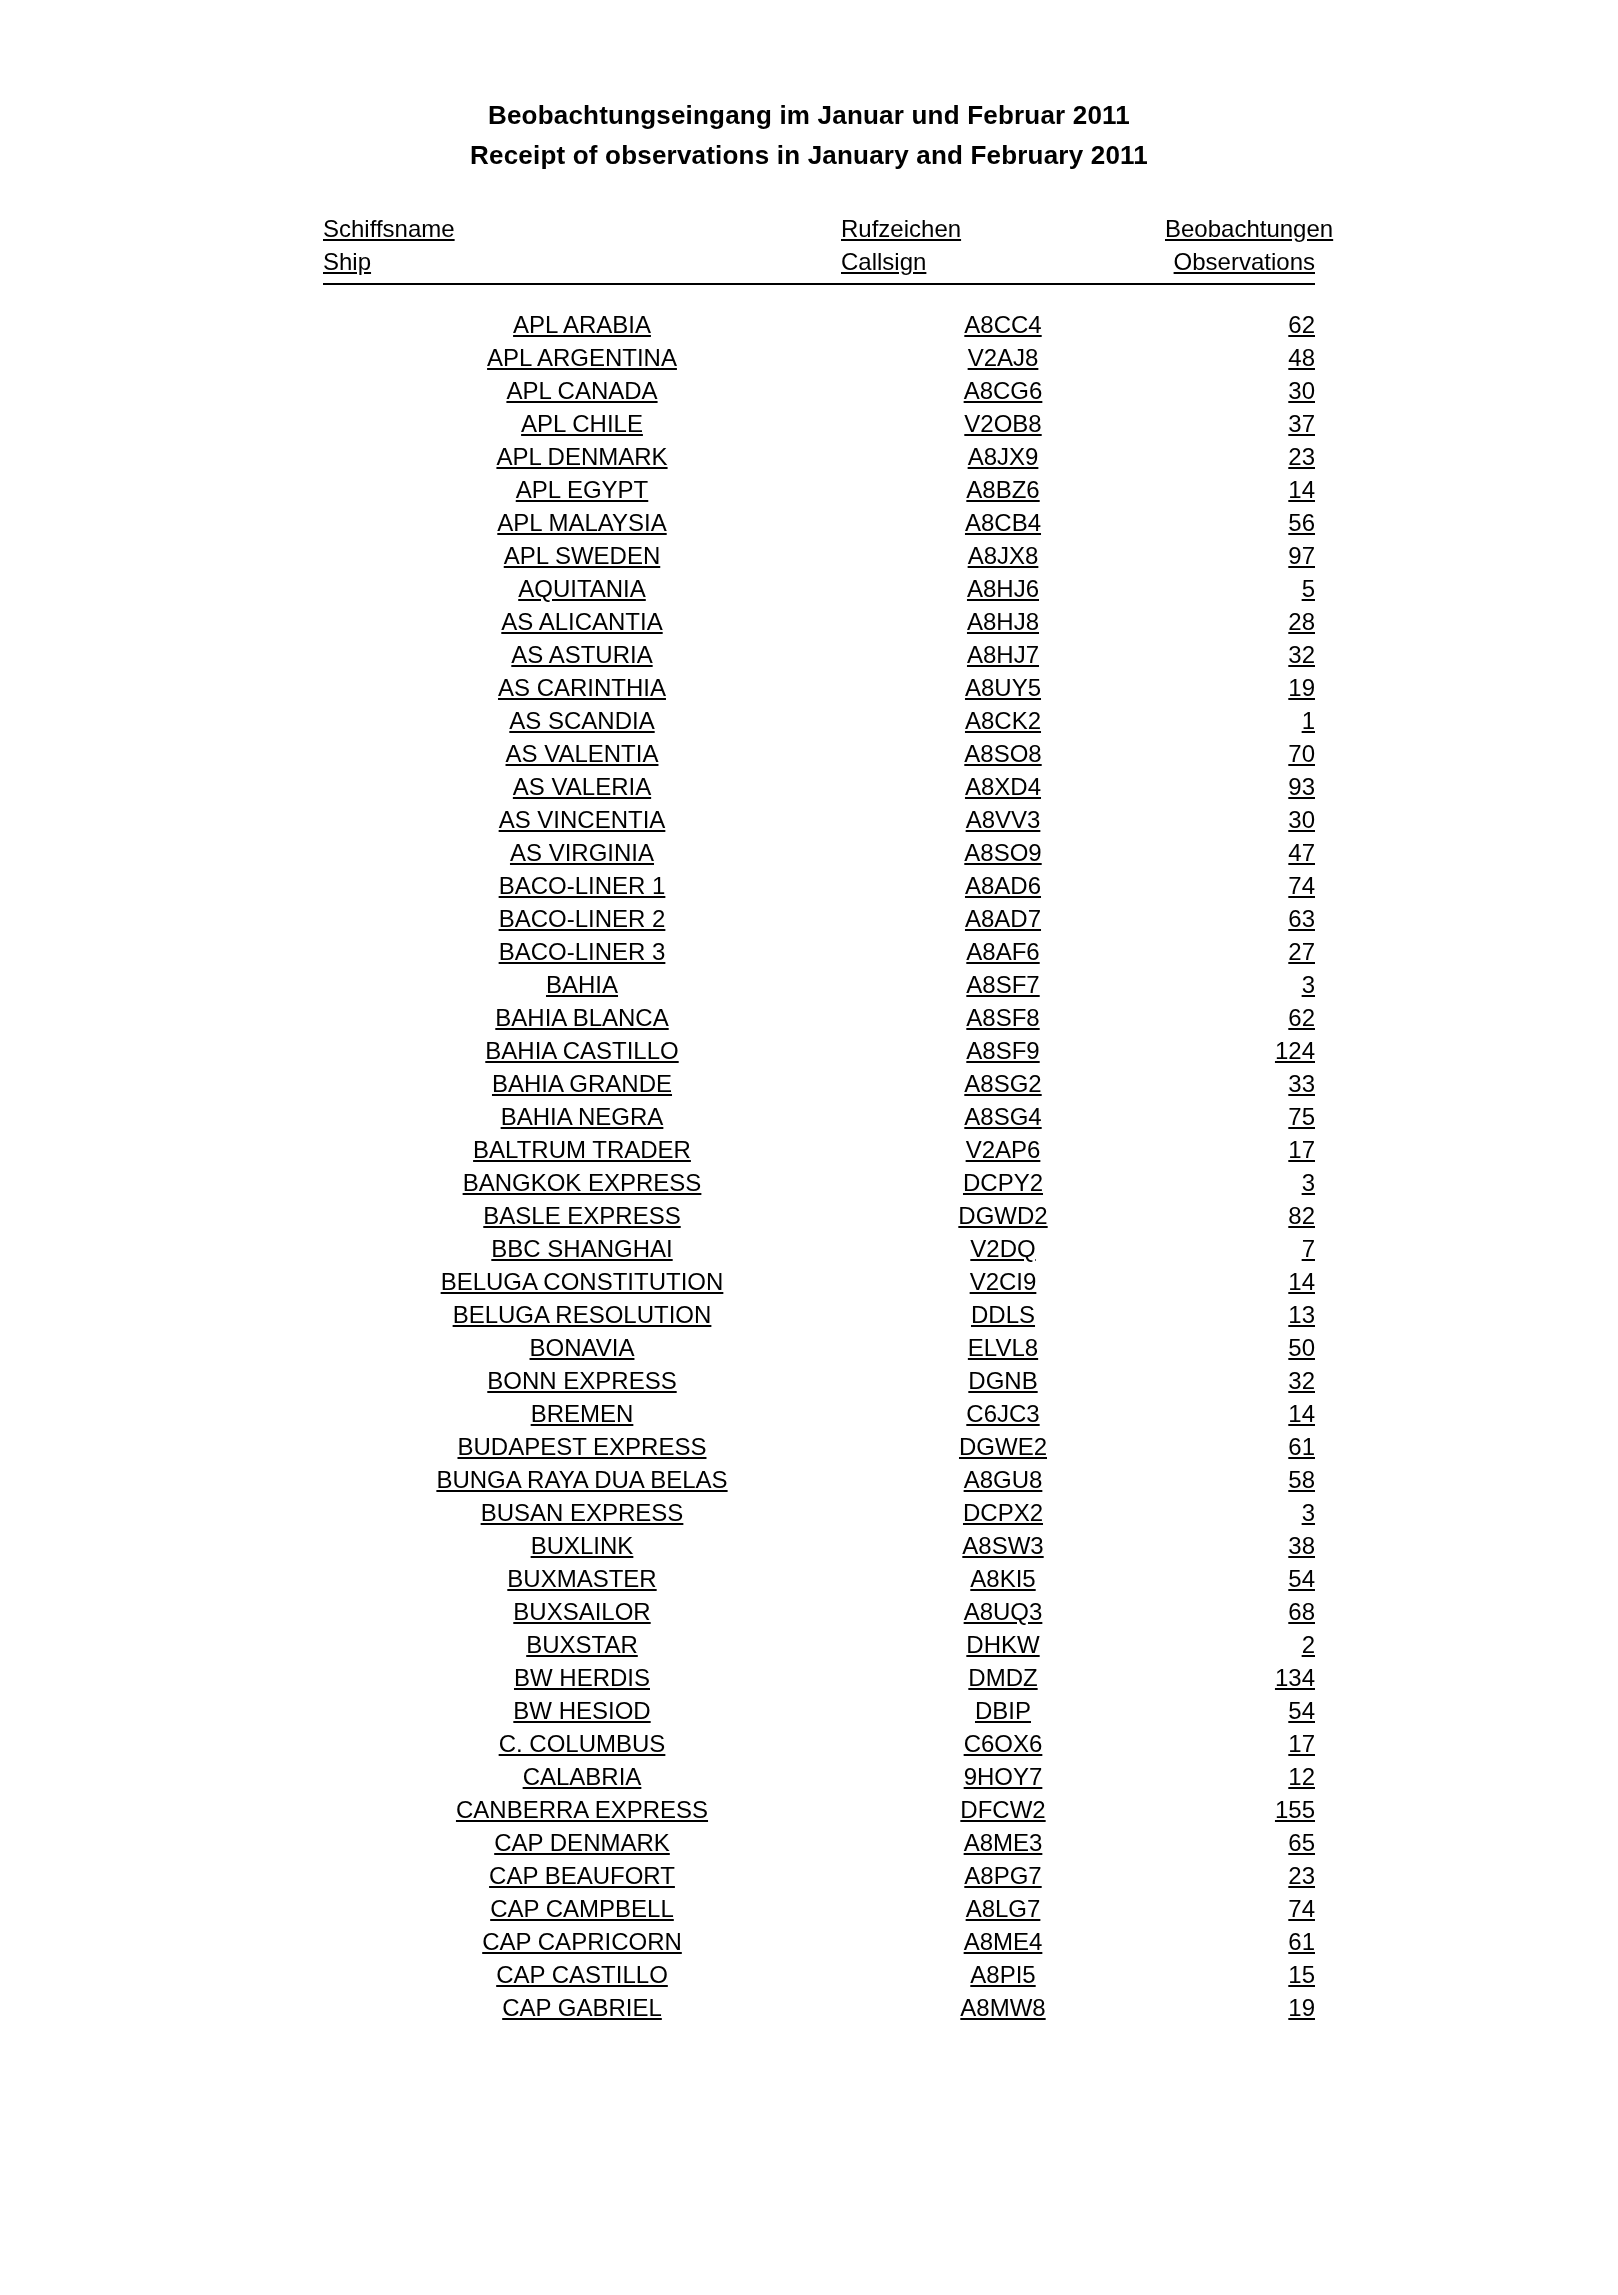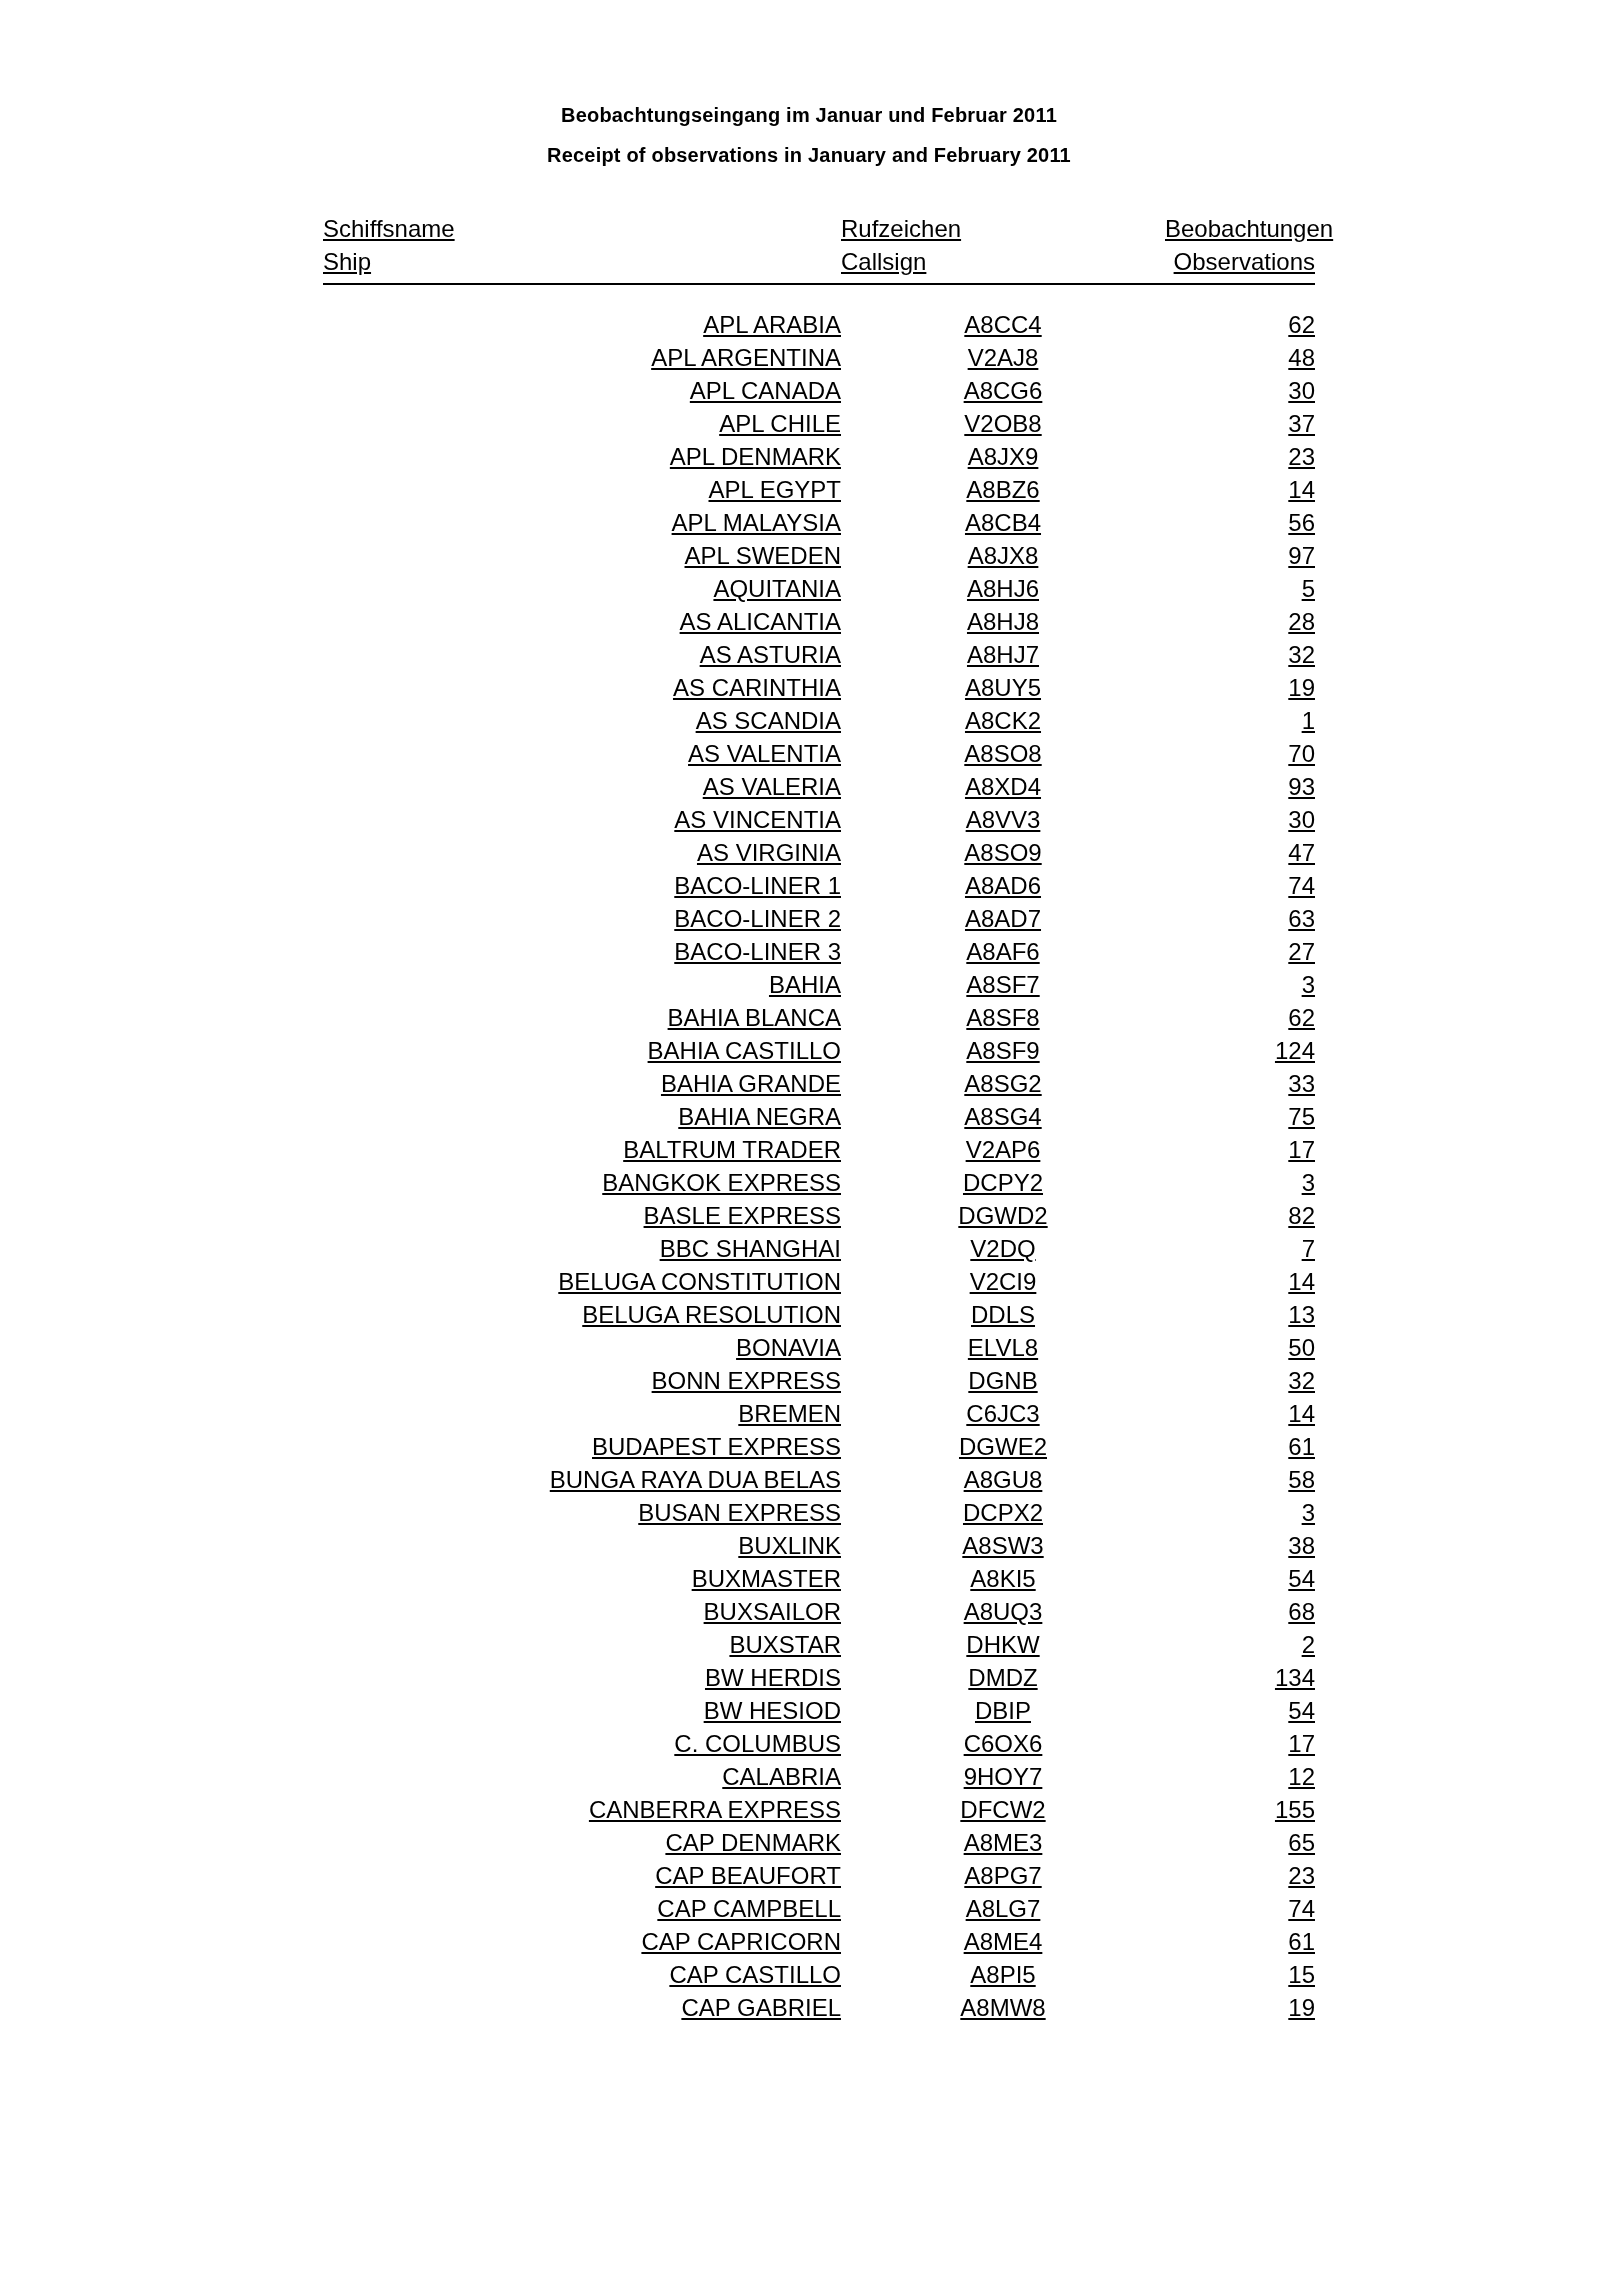--- a/index.html
+++ b/index.html
@@ -19,21 +19,21 @@
     width: 1618px;
     height: 2295px;
     box-sizing: border-box;
     padding: 0;
   }
   .title-block {
     text-align: center;
     margin-top: 95px;
   }
   .title-line {
-    font-size: 20px;
+    font-size: 26px;
     font-weight: bold;
     line-height: 40px;
     letter-spacing: 0.2px;
   }
   .table-wrap {
     margin: 37px 0 0 16px;
     padding: 0 0 0 12px;
     text-decoration: underline;
   }
   table.obs {
@@ -70,21 +70,21 @@
   }
   .rule-row td .rule {
     border-top: 2.6px solid #000;
     height: 0;
     font-size: 0;
     line-height: 0;
   }
   .gap-row td {
     height: 22.7px;
   }
-  td.ship { text-align: right; }
+  td.ship { text-align: center; }
   td.call { text-align: center; }
   td.obs  { text-align: right; padding-right: 0px; }
 </style>
 </head>
 <body>
 
 <div class="page">
 
   <div class="title-block">
     <div class="title-line">Beobachtungseingang im Januar und Februar 2011</div>

